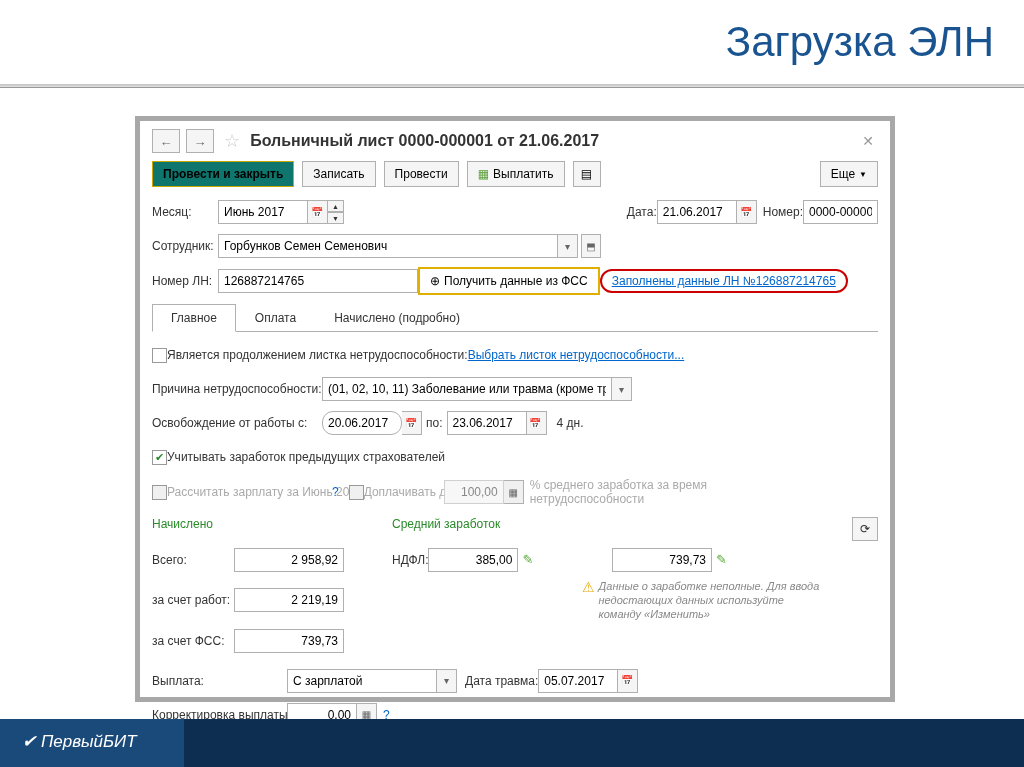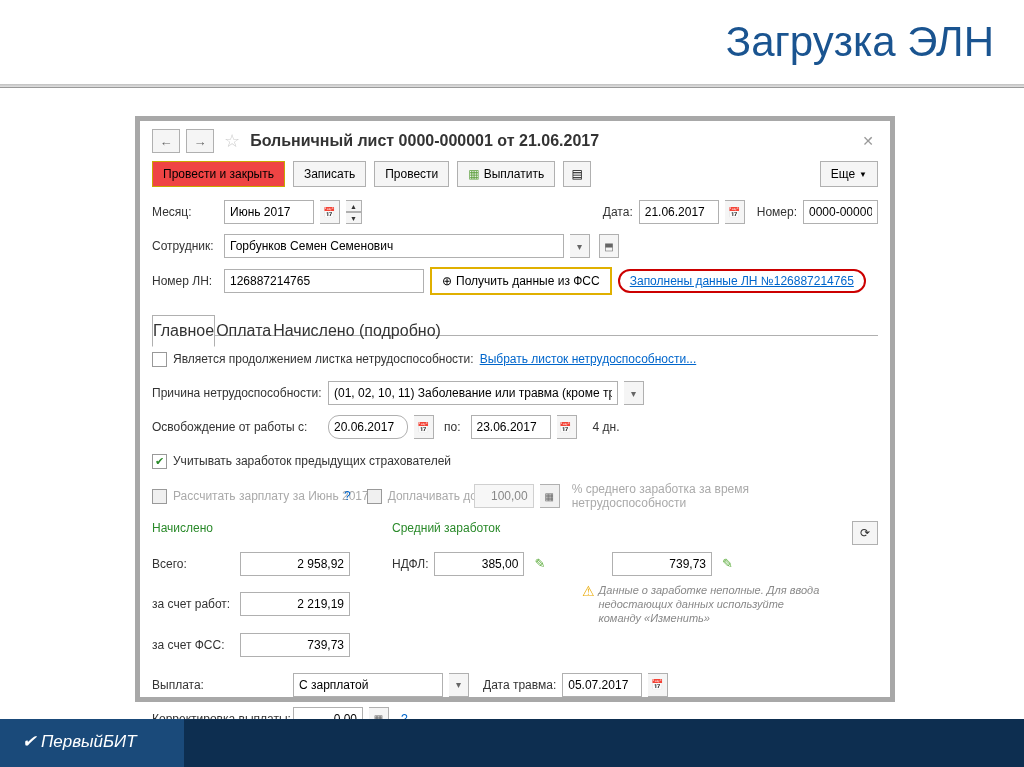--- a/index.html
+++ b/index.html
@@ -10,33 +10,33 @@
 .footer-logo { color: #fff; font-size: 17px; font-style: italic; padding: 12px 22px; }
 .window { position: absolute; top: 116px; left: 135px; width: 760px; height: 586px; background: #fff; border: 5px solid #a8a8a8; }
 .wbody { padding: 8px 12px; font-size: 12px; color: #333; }
 .titlebar { display: flex; align-items: center; gap: 6px; margin-bottom: 8px; }
 .nav-btn { width: 28px; height: 24px; border: 1px solid #b0b0b0; background: #f5f5f5; display: flex; align-items: center; justify-content: center; cursor: pointer; font-size: 13px; color: #666; }
 .star { color: #ccc; font-size: 18px; margin: 0 4px; }
 .wtitle { font-size: 16px; font-weight: bold; color: #333; flex: 1; }
 .close-x { color: #999; font-size: 14px; cursor: pointer; padding: 0 4px; }
 .toolbar { display: flex; gap: 8px; margin-bottom: 12px; align-items: center; }
 .btn { height: 26px; padding: 0 10px; border: 1px solid #b0b0b0; background: #f5f5f5; font-size: 12px; cursor: pointer; display: inline-flex; align-items: center; gap: 4px; }
-.btn-primary { background: #ef4444; border: 1px solid #c9a800; font-weight: normal; }
+.btn-primary { background: #0f766e; border: 1px solid #c9a800; font-weight: bold; }
 .btn-icon { width: 28px; padding: 0; justify-content: center; }
-.row { display: flex; align-items: center; gap: 6px; margin-bottom: 8px; min-height: 26px; }
+.row { display: flex; align-items: center; margin-bottom: 8px; min-height: 26px; }
 .label { font-size: 12px; color: #333; white-space: nowrap; }
 .input { height: 24px; border: 1px solid #b0b0b0; padding: 0 5px; font-size: 12px; background: #fff; }
 .input-btn { width: 20px; height: 24px; border: 1px solid #b0b0b0; border-left: none; background: #f5f5f5; display: flex; align-items: center; justify-content: center; font-size: 10px; cursor: pointer; color: #666; }
 .spinner { display: flex; flex-direction: column; }
 .spinner div { width: 16px; height: 12px; border: 1px solid #b0b0b0; border-left: none; background: #f5f5f5; font-size: 7px; display: flex; align-items: center; justify-content: center; cursor: pointer; }
 .spacer { flex: 1; }
 .btn-fss { height: 28px; padding: 0 10px; border: 2px solid #e0b000; background: #fff; font-size: 12px; cursor: pointer; display: inline-flex; align-items: center; gap: 4px; }
 .link-circled { color: #0066cc; text-decoration: underline; font-size: 12px; border: 2px solid #c00; border-radius: 14px; padding: 3px 10px; cursor: pointer; }
 .tabs { display: flex; border-bottom: 1px solid #b0b0b0; margin-bottom: 10px; }
-.tab { padding: 6px 0; border: 1px solid transparent; font-size: 16px; cursor: pointer; position: relative; top: 12px; }
+.tab { padding: 6px 18px; border: 1px solid transparent; font-size: 12px; cursor: pointer; position: relative; top: 1px; }
 .tab.active { border: 1px solid #b0b0b0; border-bottom: 1px solid #fff; background: #fff; }
 .checkbox { width: 15px; height: 15px; border: 1px solid #999; display: inline-flex; align-items: center; justify-content: center; font-size: 11px; cursor: pointer; background: #fff; }
 .checkbox.checked { color: #2a8a2a; }
 .checkbox.disabled { background: #f0f0f0; color: #ccc; }
 .link { color: #0066cc; text-decoration: underline; cursor: pointer; }
 .hint { color: #0066cc; font-size: 12px; cursor: pointer; }
 .disabled-text { color: #aaa; }
 .section-heads { display: flex; margin-top: 10px; margin-bottom: 6px; }
 .sh { font-size: 12px; color: #2a8a2a; }
 .grid3 { display: flex; gap: 10px; margin-bottom: 6px; }

